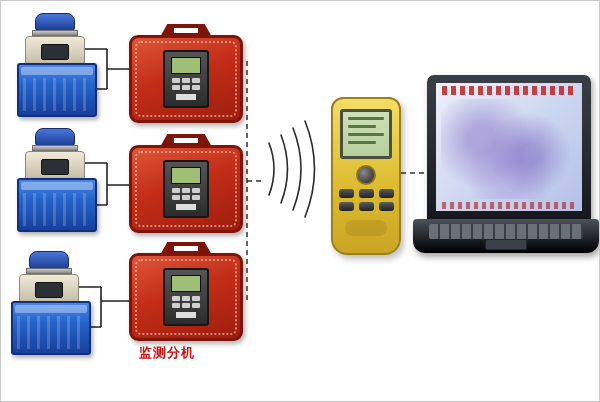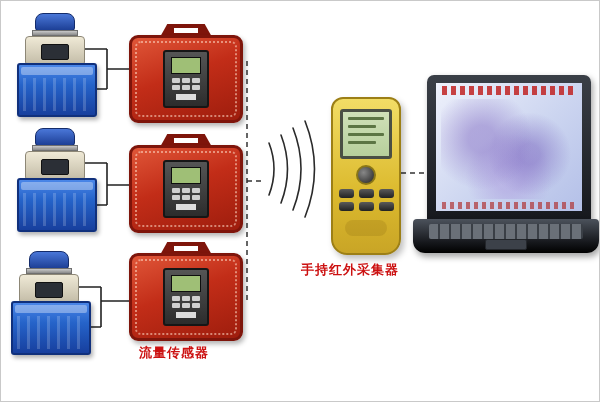--- a/index.html
+++ b/index.html
@@ -211,16 +211,15 @@
         <div class="lp-art"></div>
         <div class="lp-footrow"></div>
       </div>
     </div>
     <div class="lp-base">
       <div class="lp-kb"></div>
       <div class="lp-pad"></div>
     </div>
   </div>
 
-  <div class="lbl" style="left:138px;top:343px">流量传感器</div>
-  <div class="lbl" style="left:300px;top:260px">手持红外采集器</div>
+  <div class="lbl" style="left:138px;top:343px">监测分机</div>
 
 </div>
 
 </body></html>

